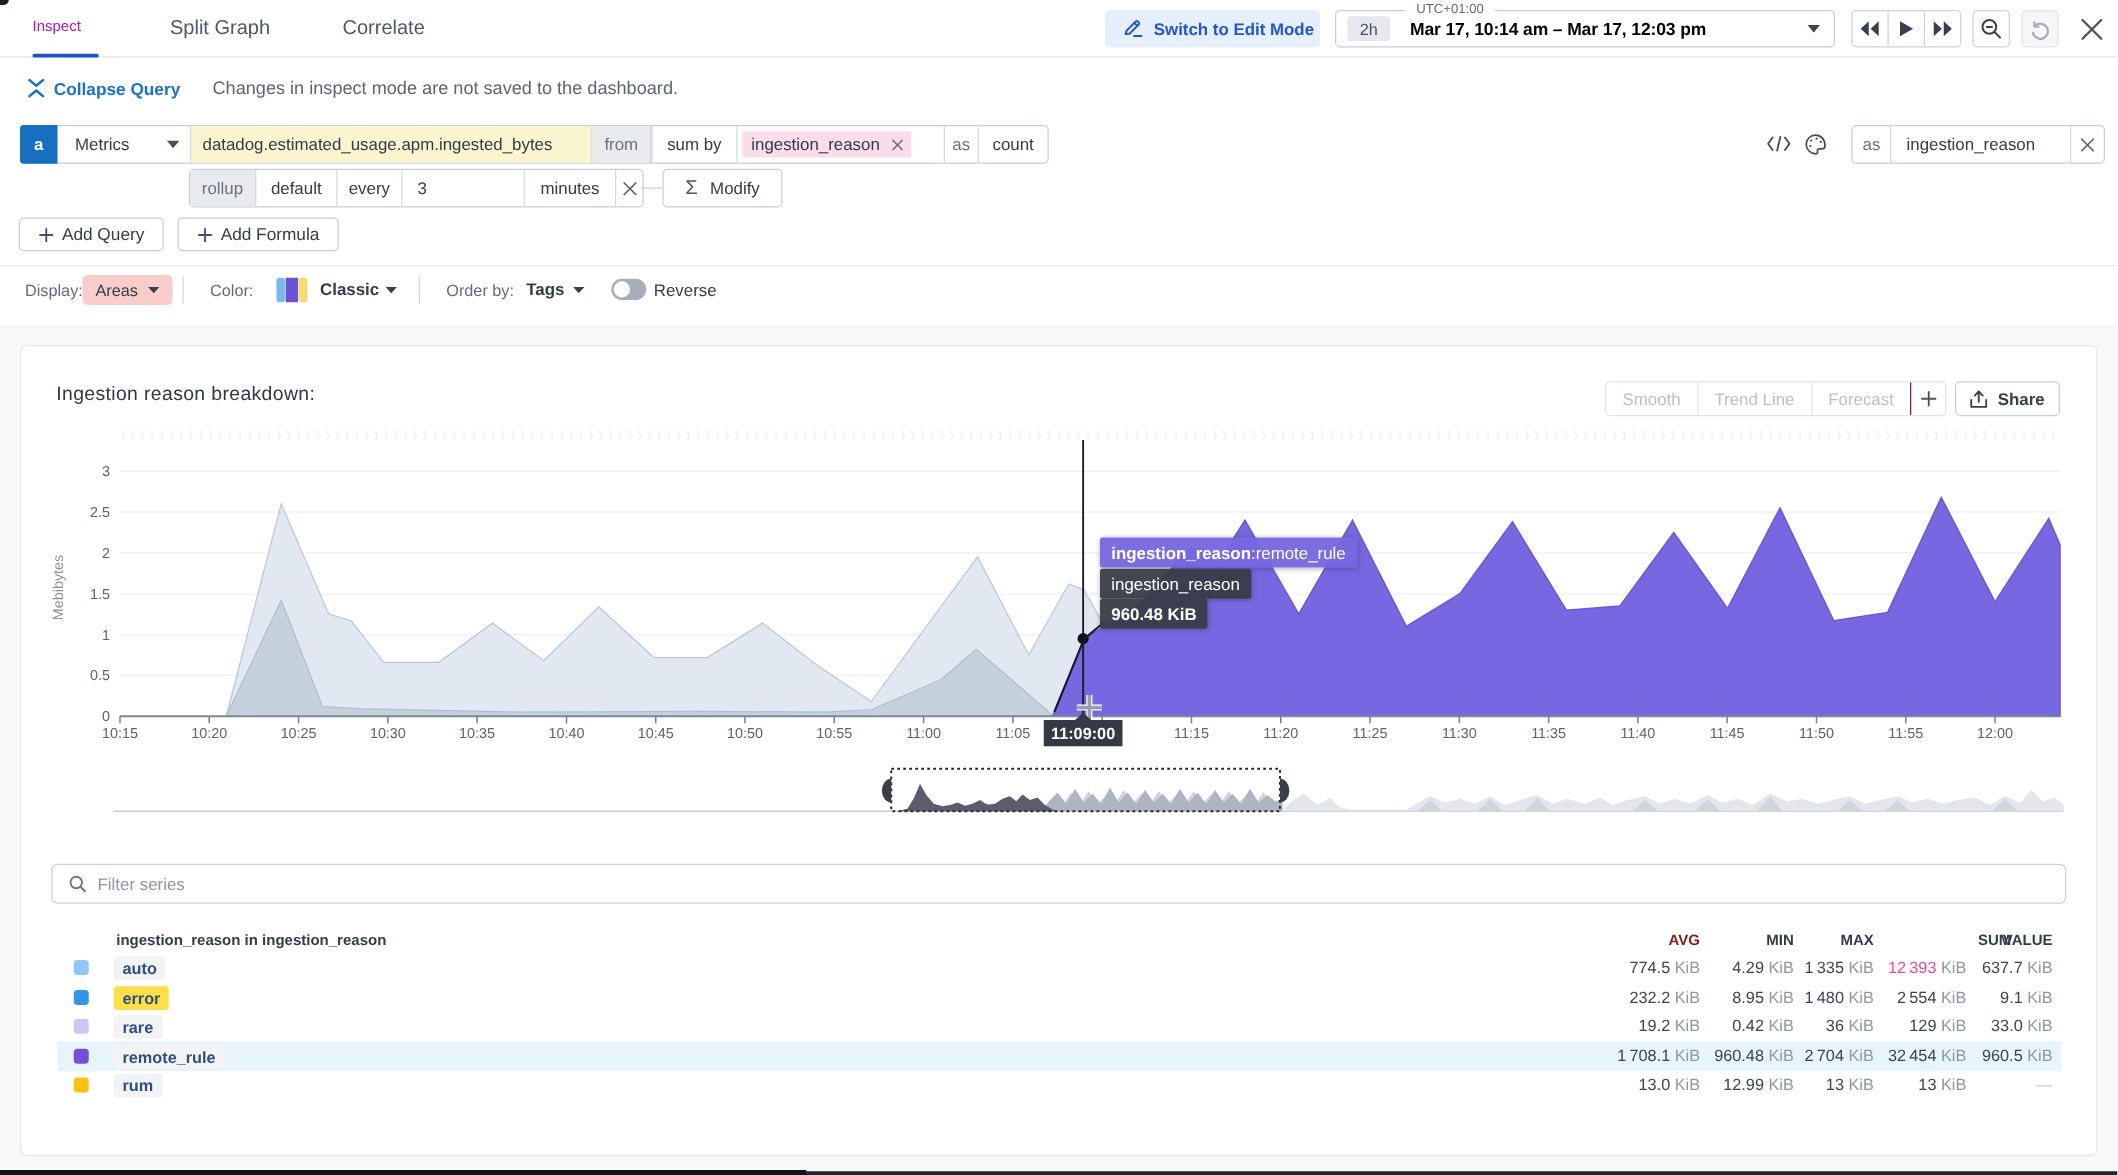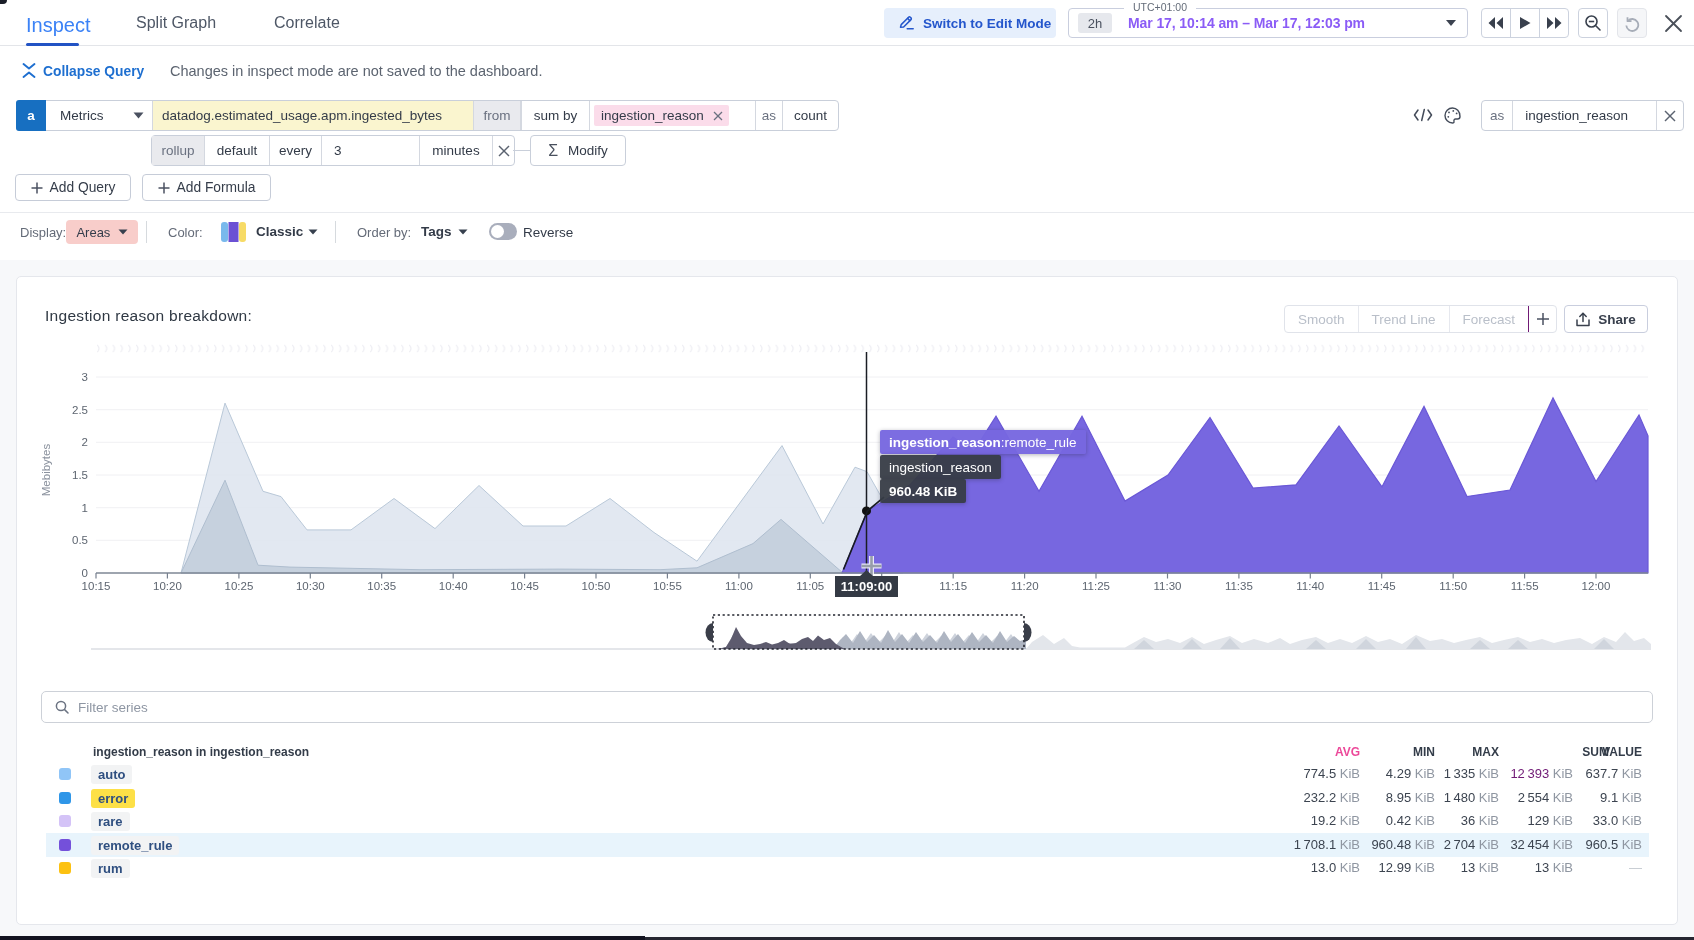--- a/index.html
+++ b/index.html
@@ -7,21 +7,21 @@
 body { font-family:"Liberation Sans", sans-serif; position:relative; color:#323a46; }
 .abs { position:absolute; }
 .seg { display:inline-flex; align-items:center; }
 svg { display:block; }
 </style>
 </head>
 <body>
 
 <div class="abs" style="left:0;top:0;width:1694px;height:46px;background:#fff;border-bottom:1px solid #e3e5e9;"></div>
 <div class="abs" style="left:0;top:0;width:7px;height:4px;background:#1b1e28;border-radius:0 0 4px 0;"></div>
-<div class="abs" style="left:26px;top:14px;font-size:20px;color:#3b82f6;">Inspect</div>
+<div class="abs" style="left:26px;top:14px;font-size:12px;color:#a21caf;">Inspect</div>
 <div class="abs" style="left:26px;top:43px;width:53px;height:3px;background:#2253c4;border-radius:2px;"></div>
 <div class="abs" style="left:136px;top:14px;font-size:16px;color:#4e5766;">Split Graph</div>
 <div class="abs" style="left:274px;top:14px;font-size:16px;color:#4e5766;">Correlate</div>
 
 <svg class="abs" style="left:21px;top:62px;" width="16" height="17" viewBox="0 0 16 17" fill="none" stroke="#1e6fd0" stroke-width="1.9" stroke-linecap="round" stroke-linejoin="round">
   <path d="M2.5 2 L8 6.6 L13.5 2"></path>
     <path d="M2.5 15 L8 10.4 L13.5 15"></path>
 </svg>
 <div class="abs" style="left:43px;top:64px;font-size:13.8px;font-weight:bold;color:#1e6fd0;">Collapse Query</div>
 <div class="abs" style="left:170px;top:63px;font-size:14.5px;color:#5c6470;">Changes in inspect mode are not saved to the dashboard.</div>
@@ -31,21 +31,21 @@
       <path d="M1.5 12.2 L2.2 9.6 L9.6 2.2 a1.2 1.2 0 0 1 1.7 0 l0.7 0.7 a1.2 1.2 0 0 1 0 1.7 L4.6 12 L1.5 12.2 Z"></path>
       <path d="M8.6 3.4 L10.8 5.6"></path>
       <line x1="8.2" y1="13.8" x2="14.2" y2="13.8"></line>
     </svg>
   <span style="margin-left:8px;font-size:13.5px;font-weight:bold;color:#2456cc;">Switch to Edit Mode</span>
 </div>
 
 <div class="abs" style="left:1068px;top:8px;width:400px;height:30px;border:1px solid #c9cede;border-radius:4px;background:#fff;"></div>
 <div class="abs" style="left:1124px;top:1px;width:72px;height:13px;background:#fff;text-align:center;font-size:10.5px;color:#646c79;">UTC+01:00</div>
 <div class="abs seg" style="left:1078px;top:13px;width:34px;height:20px;background:#e6e8ed;border-radius:3px;justify-content:center;font-size:13px;color:#49505e;">2h</div>
-<div class="abs" style="left:1128px;top:15px;font-size:14px;font-weight:bold;color:#8b5cf6;letter-spacing:-0.1px;">Mar 17, 10:14 am – Mar 17, 12:03 pm</div>
+<div class="abs" style="left:1128px;top:15px;font-size:14px;font-weight:bold;color:#000000;letter-spacing:-0.1px;">Mar 17, 10:14 am – Mar 17, 12:03 pm</div>
 <svg class="abs" style="left:1445px;top:19px;" width="12" height="8" viewBox="0 0 12 8">
     <path d="M1 1 L6 7 L11 1 Z" fill="#3c4350"></path>
   </svg>
 
 <div class="abs" style="left:1481px;top:8px;width:88px;height:30px;border:1px solid #ccd2de;border-radius:4px;background:#fff;"></div>
 <div class="abs" style="left:1510px;top:9px;width:1px;height:28px;background:#ccd2de;"></div>
 <div class="abs" style="left:1539px;top:9px;width:1px;height:28px;background:#ccd2de;"></div>
 <svg class="abs" style="left:1487px;top:16px;" width="17" height="14" viewBox="0 0 17 14">
     <path d="M8 1 L1.5 7 L8 13 Z M16 1 L9.5 7 L16 13 Z" fill="#39404d"></path>
   </svg>
@@ -315,32 +315,32 @@
 <path d="M1024 18 a7.5 9.5 0 0 1 0 19 Z" fill="#3a3e49"></path>
 </svg>
 
 <div class="abs" style="left:41px;top:691px;width:1612px;height:32px;border:1px solid #cdd1d8;border-radius:5px;background:#fff;"></div>
 <svg class="abs" style="left:55px;top:700px;" width="14" height="14" viewBox="0 0 14 14" fill="none" stroke="#6b7382" stroke-width="1.5">
     <circle cx="6" cy="6" r="4.6"></circle>
     <line x1="9.6" y1="9.6" x2="13" y2="13" stroke-linecap="round"></line>
   </svg>
 <div class="abs" style="left:78px;top:700px;font-size:13.5px;color:#8e96a3;">Filter series</div>
 <div class="abs" style="left:93px;top:745px;font-size:12px;font-weight:bold;color:#333c49;">ingestion_reason in ingestion_reason</div>
-<div class="abs" style="left:1240px;top:745px;width:120px;text-align:right;font-size:12px;font-weight:bold;color:#ec4899;">AVG</div>
+<div class="abs" style="left:1240px;top:745px;width:120px;text-align:right;font-size:12px;font-weight:bold;color:#7f1d1d;">AVG</div>
 <div class="abs" style="left:1355px;top:745px;width:80px;text-align:right;font-size:12px;font-weight:bold;color:#333c49;">MIN</div>
 <div class="abs" style="left:1419px;top:745px;width:80px;text-align:right;font-size:12px;font-weight:bold;color:#333c49;">MAX</div>
 <div class="abs" style="left:1473px;top:745px;width:100px;text-align:right;font-size:12px;font-weight:bold;color:#333c49;margin-left:36px;">SUM</div>
 <div class="abs" style="left:1552px;top:745px;width:90px;text-align:right;font-size:12px;font-weight:bold;color:#333c49;">VALUE</div>
 <div class="abs" style="left:46px;top:833px;width:1603px;height:24px;background:#e8f4fc;"></div>
 <div class="abs" style="left:59px;top:768px;width:12px;height:12px;border-radius:3px;background:#90c5f7;"></div>
 <div class="abs" style="left:91px;top:765px;background:#f2f3f4;border-radius:3px;padding:2px 7px;font-size:13px;font-weight:bold;color:#2f4f80;">auto</div>
 <div class="abs" style="left:1240px;top:766px;width:120px;text-align:right;font-size:13px;"><span style="color:#3c4450;">774.5</span><span style="color:#8f96a1;"> KiB</span></div>
 <div class="abs" style="left:1355px;top:766px;width:80px;text-align:right;font-size:13px;"><span style="color:#3c4450;">4.29</span><span style="color:#8f96a1;"> KiB</span></div>
 <div class="abs" style="left:1419px;top:766px;width:80px;text-align:right;font-size:13px;"><span style="color:#3c4450;">1 335</span><span style="color:#8f96a1;"> KiB</span></div>
-<div class="abs" style="left:1473px;top:766px;width:100px;text-align:right;font-size:13px;"><span style="color:#701a75;">12 393</span><span style="color:#8f96a1;"> KiB</span></div>
+<div class="abs" style="left:1473px;top:766px;width:100px;text-align:right;font-size:13px;"><span style="color:#ec4899;">12 393</span><span style="color:#8f96a1;"> KiB</span></div>
 <div class="abs" style="left:1552px;top:766px;width:90px;text-align:right;font-size:13px;"><span style="color:#3c4450;">637.7</span><span style="color:#8f96a1;"> KiB</span></div>
 <div class="abs" style="left:59px;top:792px;width:12px;height:12px;border-radius:3px;background:#2f96e8;"></div>
 <div class="abs" style="left:91px;top:789px;background:#fde047;border-radius:3px;padding:2px 7px;font-size:13px;font-weight:bold;color:#2f4f80;">error</div>
 <div class="abs" style="left:1240px;top:790px;width:120px;text-align:right;font-size:13px;"><span style="color:#3c4450;">232.2</span><span style="color:#8f96a1;"> KiB</span></div>
 <div class="abs" style="left:1355px;top:790px;width:80px;text-align:right;font-size:13px;"><span style="color:#3c4450;">8.95</span><span style="color:#8f96a1;"> KiB</span></div>
 <div class="abs" style="left:1419px;top:790px;width:80px;text-align:right;font-size:13px;"><span style="color:#3c4450;">1 480</span><span style="color:#8f96a1;"> KiB</span></div>
 <div class="abs" style="left:1473px;top:790px;width:100px;text-align:right;font-size:13px;"><span style="color:#3c4450;">2 554</span><span style="color:#8f96a1;"> KiB</span></div>
 <div class="abs" style="left:1552px;top:790px;width:90px;text-align:right;font-size:13px;"><span style="color:#3c4450;">9.1</span><span style="color:#8f96a1;"> KiB</span></div>
 <div class="abs" style="left:59px;top:815px;width:12px;height:12px;border-radius:3px;background:#d4c3f7;"></div>
 <div class="abs" style="left:91px;top:812px;background:#f2f3f4;border-radius:3px;padding:2px 7px;font-size:13px;font-weight:bold;color:#2f4f80;">rare</div>

